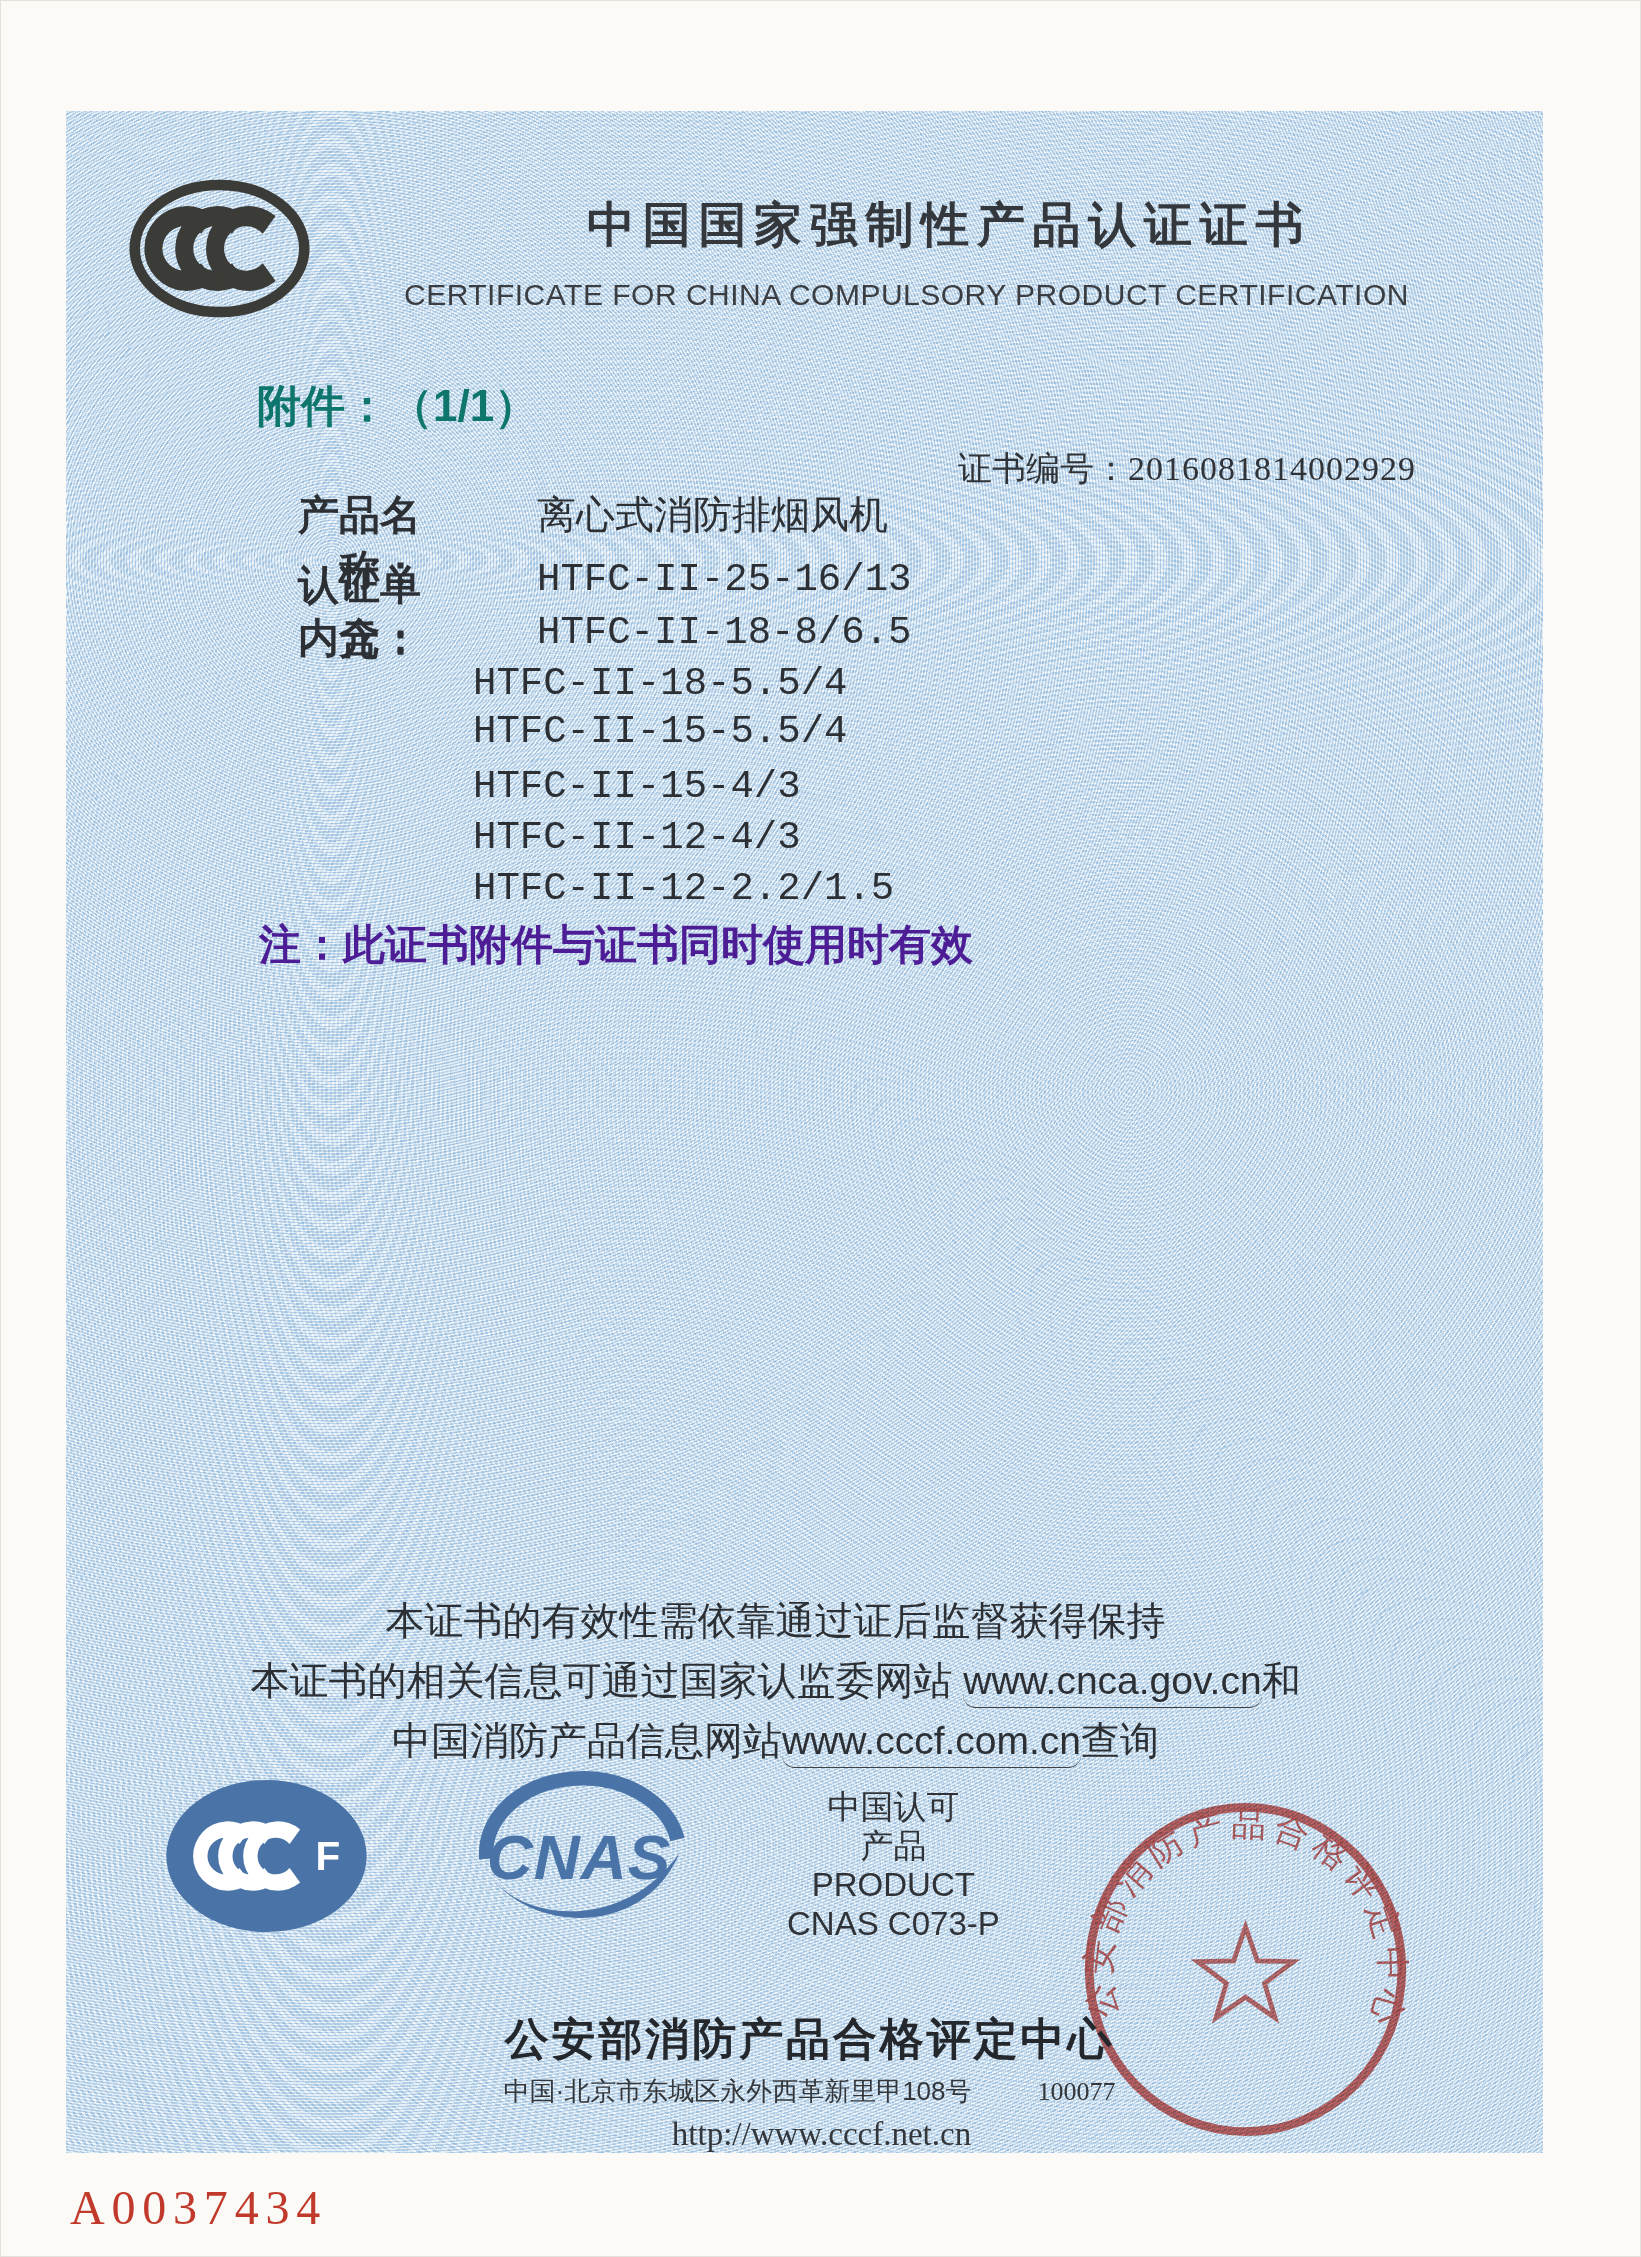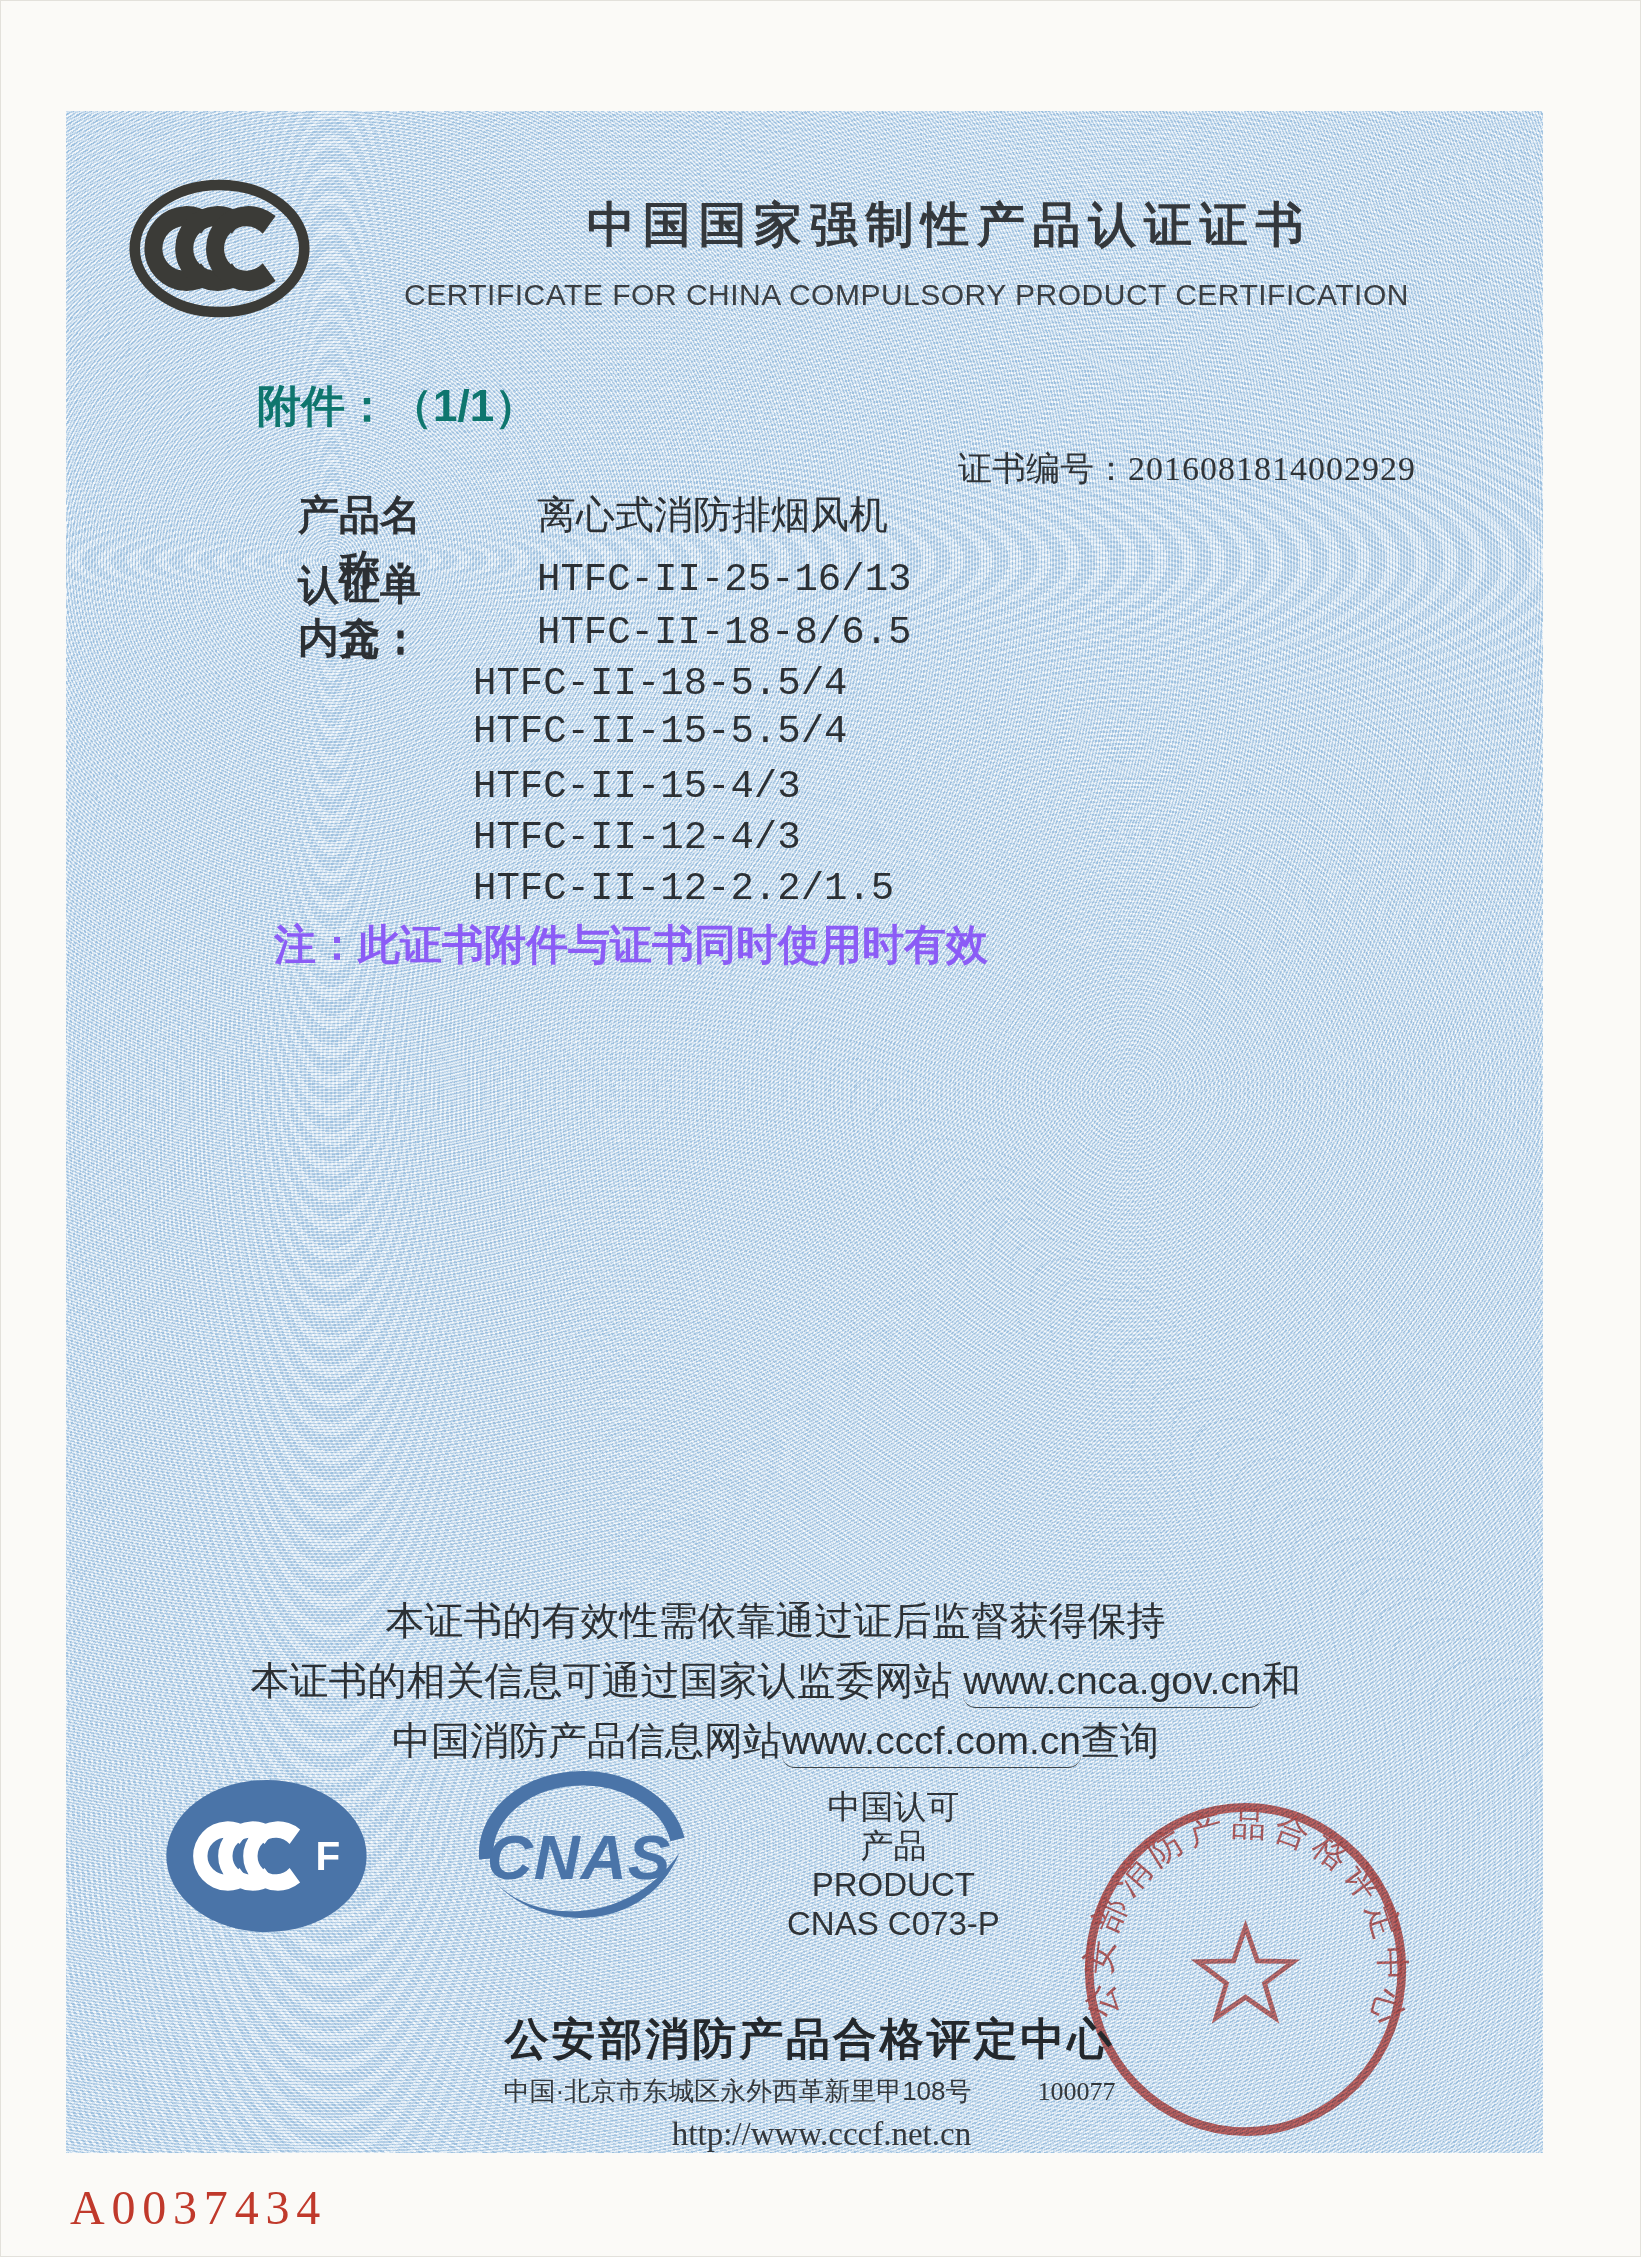--- a/index.html
+++ b/index.html
@@ -28,21 +28,21 @@
   .title-en{left:404px;top:278px;font-size:30px;color:#3a3e42;letter-spacing:0.5px;}
 
   .attachment{left:257px;top:377px;font-size:44px;font-weight:700;color:#0f766e;}
   .certno{left:958px;top:446px;font-size:34px;color:#2f3337;}
   .certno .num{font-family:"Liberation Serif",serif;letter-spacing:1px;}
 
   .frow{position:absolute;left:259px;display:flex;align-items:flex-start;}
   .flabel{width:162px;text-align:right;font-weight:700;font-size:41px;color:#2c3034;}
   .fvalue{margin-left:68px;font-size:39px;color:#2c3034;padding-left:48px;}
   .model-line{position:absolute;left:473px;font-size:39px;color:#2c3034;}
-  .note{left:259px;top:917px;font-size:42px;font-weight:700;color:#8b5cf6;margin-left:15px;}
+  .note{left:259px;top:917px;font-size:42px;font-weight:700;color:#4c1d95;}
 
   .bottom-par{left:66px;top:1591px;width:1419px;text-align:center;
     font-size:39px;line-height:60px;color:#2c3034;}
   .ulink{font-family:"Liberation Sans",sans-serif;border-bottom:1.9px solid #3c4246;padding-bottom:4.8px;border-radius:13px;}
 
   .accred{left:787px;top:1788px;font-size:33px;line-height:37px;color:#2f3337;}
   .accred div{margin-bottom:1.9px;text-align:center;}
   .stamp-label{left:1050px;top:1873px;font-size:39px;color:#2f3337;letter-spacing:1.9px;}
 
   .org-name{left:66px;top:2010px;width:1487px;text-align:center;font-size:44px;font-weight:700;color:#24282c;letter-spacing:2.9px;}

